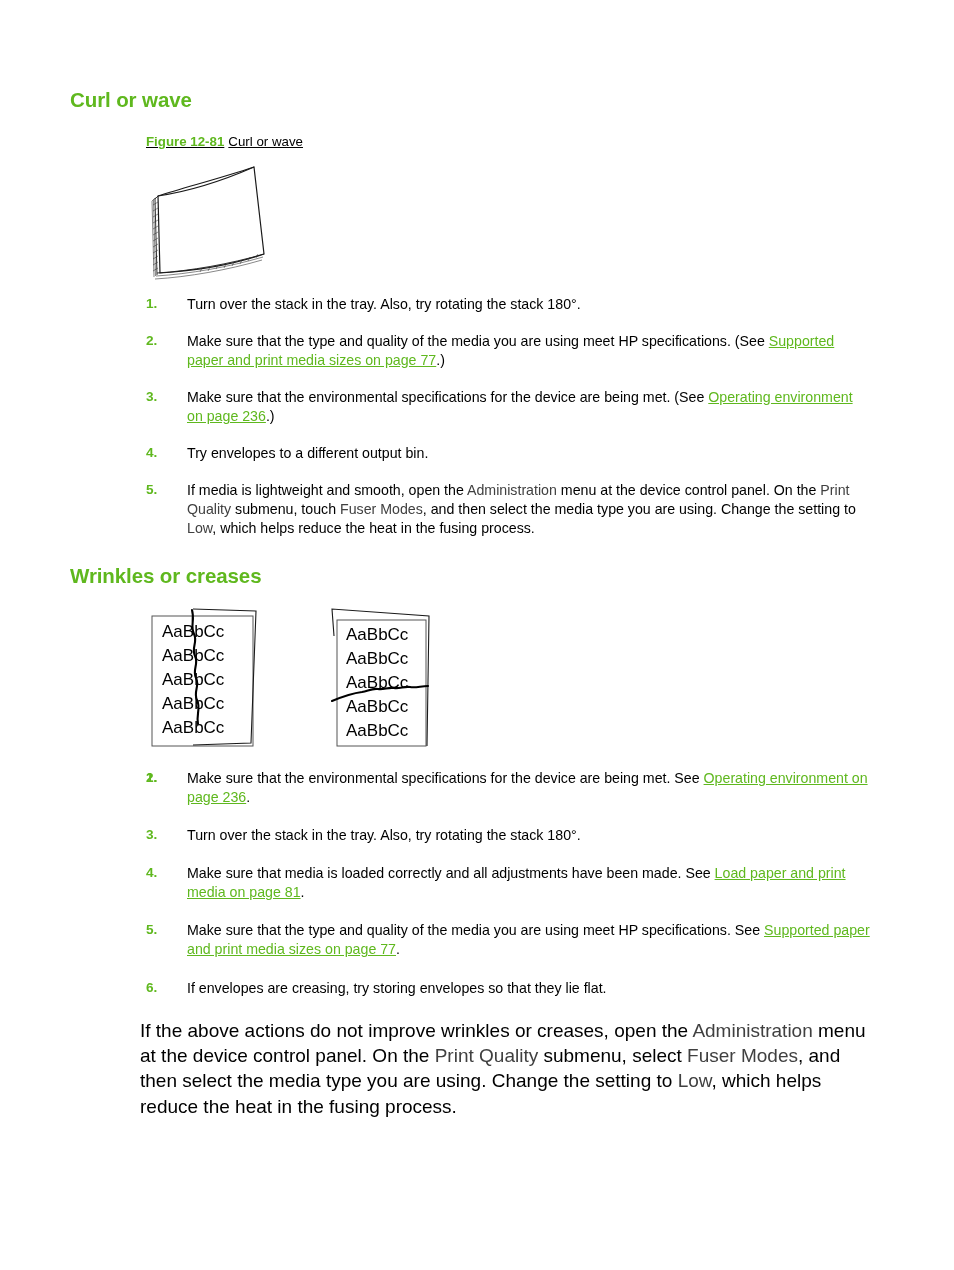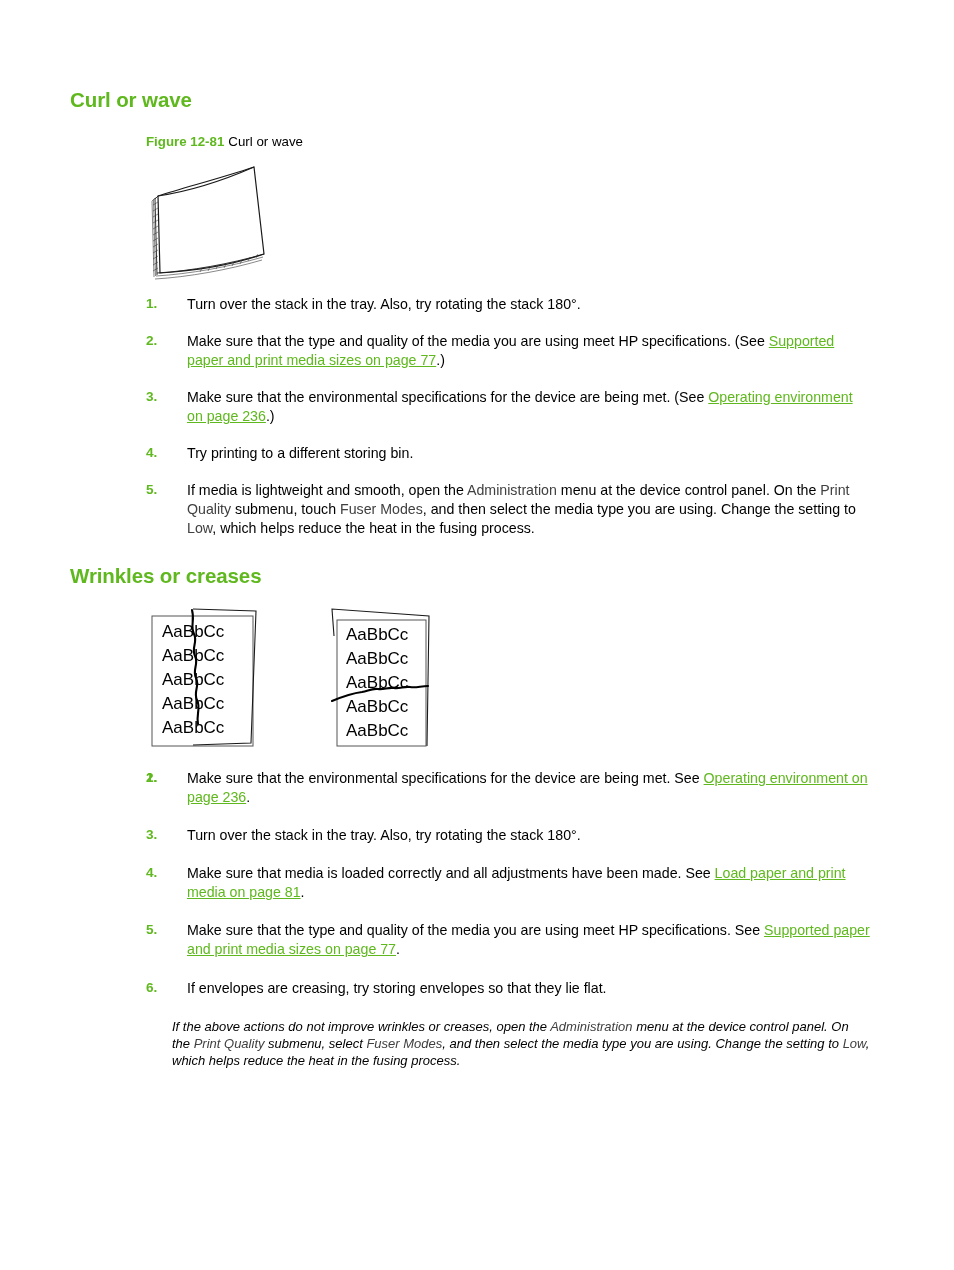--- a/index.html
+++ b/index.html
@@ -37,20 +37,21 @@
   h1.section-heading.second {
     margin-top: 26px;
     margin-bottom: 20px;
   }
 
   .figure-caption {
     margin-left: 76px;
     font-size: 13.3px;
     margin-bottom: 12px;
     color: #000;
+    text-decoration: underline;
   }
   .figure-caption .fignum {
     color: #5FB81E;
     font-weight: bold;
   }
   .figure-caption .figtitle {
     color: #000;
     margin-left: 4px;
   }
 
@@ -82,26 +83,25 @@
     font-size: 13.6px;
   }
   ol.steps {
     margin-left: 76px;
   }
   ol.steps.tight > li {
     margin-bottom: 19px;
   }
 
   .body-para {
-    margin-left: 102px;
-    font-size: 13px;
+    margin-left: 70px;
+    font-size: 19px;
     line-height: 1.34;
     margin-top: 20px;
     max-width: 738px;
-    font-style: italic;
   }
 
   a.doclink, .doclink {
     color: #5FB81E;
     text-decoration: underline;
     text-decoration-color: #5FB81E;
   }
   .uiterm {
     color: #404040;
     text-decoration: none;
@@ -194,21 +194,21 @@
       <li>
         <span class="num">2.</span>
         <span class="txt">Make sure that the type and quality of the media you are using meet HP specifications. (See <span class="doclink">Supported paper and print media sizes on page 77</span>.)</span>
       </li>
       <li>
         <span class="num">3.</span>
         <span class="txt">Make sure that the environmental specifications for the device are being met. (See <span class="doclink">Operating environment on page 236</span>.)</span>
       </li>
       <li>
         <span class="num">4.</span>
-        <span class="txt">Try printing to a different storing bin.</span>
+        <span class="txt">Try envelopes to a different output bin.</span>
       </li>
       <li>
         <span class="num">5.</span>
         <span class="txt">If media is lightweight and smooth, open the <span class="uiterm">Administration</span> menu at the device control panel. On the <span class="uiterm">Print Quality</span> submenu, touch <span class="uiterm">Fuser Modes</span>, and then select the media type you are using. Change the setting to <span class="uiterm">Low</span>, which helps reduce the heat in the fusing process.</span>
       </li>
     </ol>
 
     <h1 class="section-heading second">Wrinkles or creases</h1>
 
 

